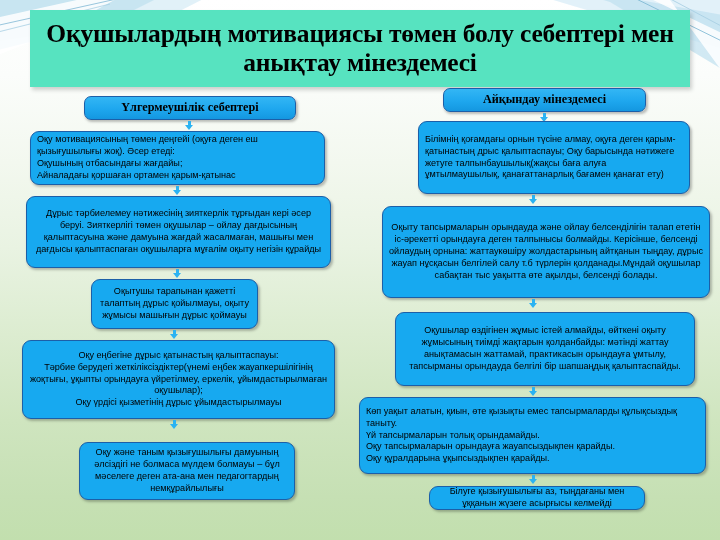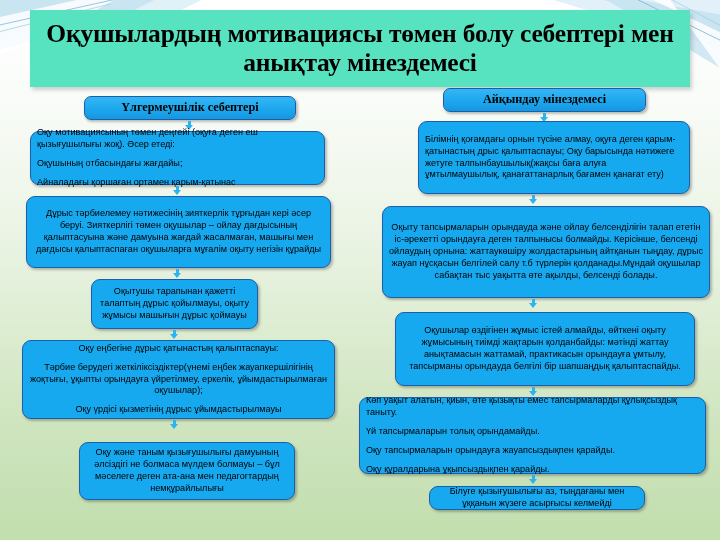--- a/index.html
+++ b/index.html
@@ -97,21 +97,21 @@
     border-radius: 7px;
     font-family: "Liberation Serif", serif;
     font-weight: bold;
     font-size: 12.2px;
     text-align: center;
     justify-content: center;
     padding: 2px 8px;
   }
 
   .node p { margin: 0; }
-  .node p + p { margin-top: 7px; }
+  .node p + p { margin-top: 0; }
 
   
   .connector {
     position: absolute;
     width: 9px;
     height: 9px;
     pointer-events: none;
   }
   .connector .stem {
     position: absolute;

